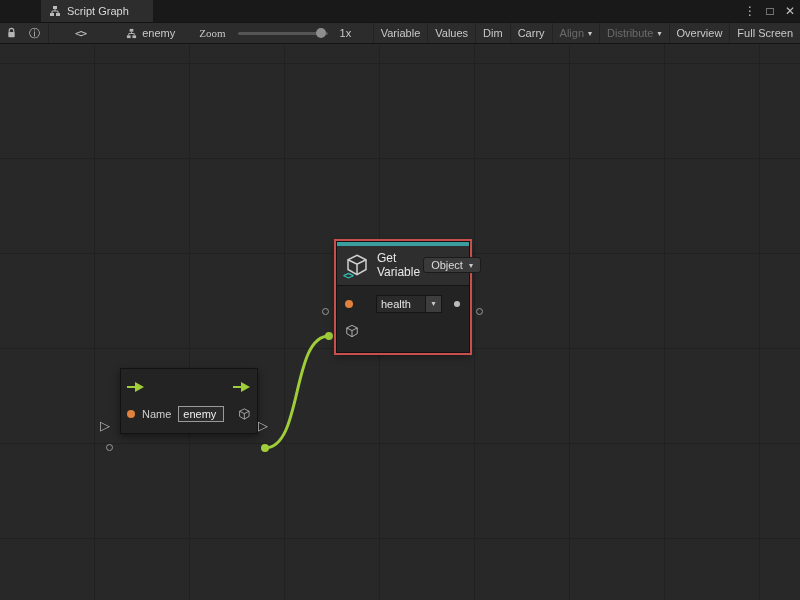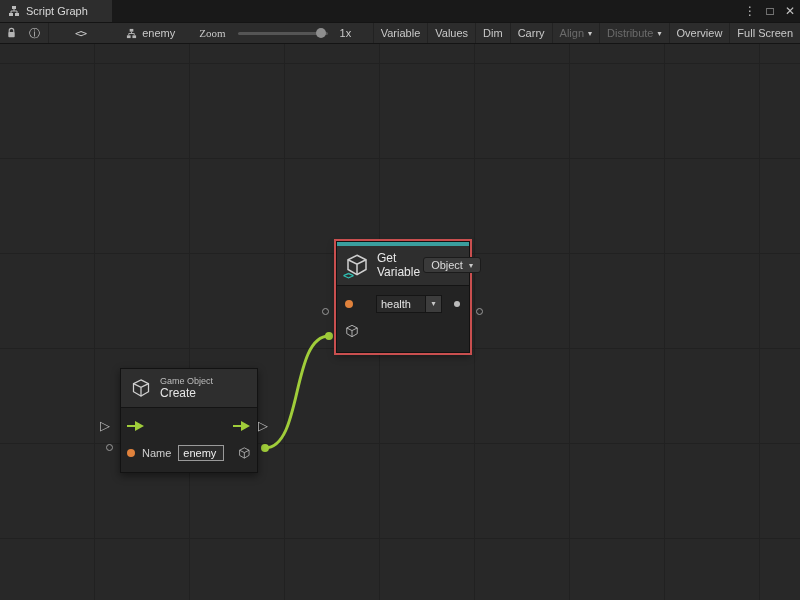--- a/index.html
+++ b/index.html
@@ -7,21 +7,21 @@
   body {
     width:800px; height:600px; overflow:hidden;
     background:#282828;
     font-family:"Liberation Sans","DejaVu Sans",sans-serif;
     user-select:none;
   }
 
   
   .titlebar { height:22px; background:#191919; display:flex; align-items:stretch; }
   .tab { width:112px; background:#2d2d2d; display:flex; align-items:center; gap:6px;
-         padding:0 8px; color:#d9d9d9; font-size:11px; }
+         padding:0 8px; color:#d9d9d9; font-size:11px;margin-left:41px; }
   .win-controls { margin-left:auto; display:flex; align-items:center; color:#c2c2c2; }
   .win-btn { width:20px; text-align:center; font-size:12px; line-height:22px; }
 
   
   .toolbar { height:22px; background:#2c2c2c; border-top:1px solid #141414;
              border-bottom:1px solid #141414; display:flex; align-items:stretch;
              font-size:11px; color:#c9c9c9; }
   .tb-item { display:flex; align-items:center; padding:0 6px; }
   .tb-btn  { display:flex; align-items:center; gap:4px; padding:0 7px; border-left:1px solid #222; }
   .tb-btn.disabled { color:#6b6b6b; }
@@ -213,32 +213,20 @@
           </g>
         </svg>
       </div>
     </div>
   </div>
 
   <div class="ext ext-circle" style="left:322px; top:264px;"></div>
   <div class="ext ext-circle" style="left:476px; top:264px;"></div>
 
   <div class="node create-node">
-    <div class="cr-header">
-      <svg width="20" height="20" viewBox="0 0 16 16">
-        <g fill="none" stroke="#d0d0d0" stroke-width="1">
-          <path d="M8 1.5 L14 4.5 V11 L8 14.5 L2 11 V4.5 Z"></path>
-          <path d="M2 4.5 L8 7.5 L14 4.5 M8 7.5 V14.5"></path>
-        </g>
-      </svg>
-      <div>
-        <div class="cr-cat">Game Object</div>
-        <div class="cr-title">Create</div>
-      </div>
-    </div>
     <div class="cr-body">
       <div class="port-row">
         <svg width="18" height="10" viewBox="0 0 18 10">
           <path d="M0 5 H8" stroke="#a0cd3a" stroke-width="2"></path>
           <polygon points="8,0 17,5 8,10" fill="#a0cd3a"></polygon>
         </svg>
         <div style="flex:1;"></div>
         <svg width="18" height="10" viewBox="0 0 18 10">
           <path d="M0 5 H8" stroke="#a0cd3a" stroke-width="2"></path>
           <polygon points="8,0 17,5 8,10" fill="#a0cd3a"></polygon>

